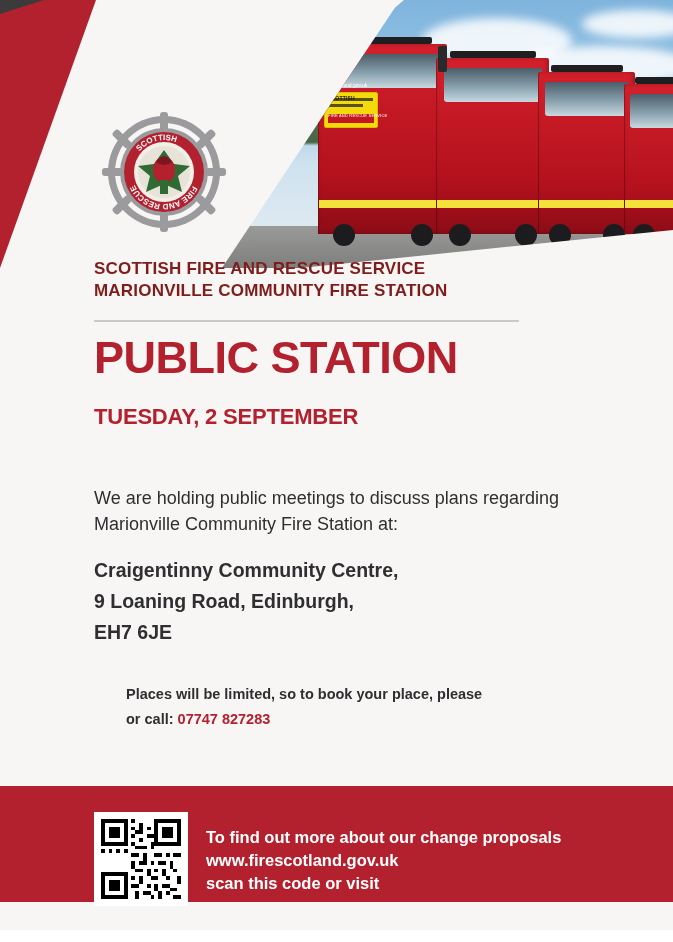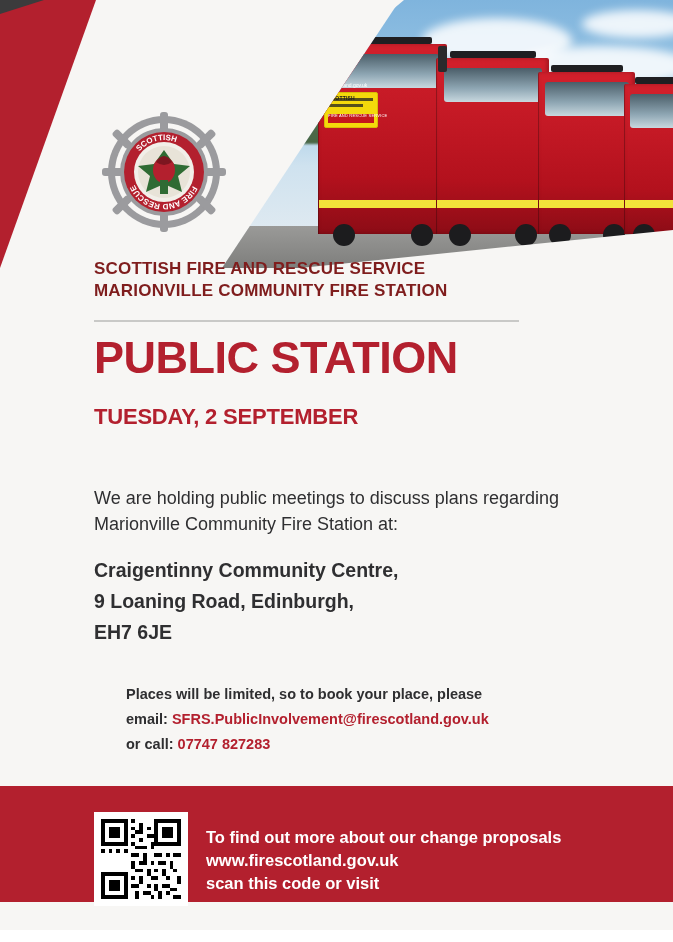--- a/index.html
+++ b/index.html
@@ -433,23 +433,20 @@
     <div class="para">We are holding public meetings to discuss plans regarding Marionville Community Fire Station at:</div>
 
     <div class="address">
       <div>Craigentinny Community Centre,</div>
       <div>9 Loaning Road, Edinburgh,</div>
       <div>EH7 6JE</div>
     </div>
 
     <div class="booking">
       <div>Places will be limited, so to book your place, please</div>
-      <div>
-        <span>email: </span><span class="red">SFRS.PublicInvolvement@firescotland.gov.uk</span>
-      </div>
       <div>
         <span>or call: </span><span class="red">07747 827283</span>
       </div>
     </div>
   </div>
 
   <div class="footer">
     <div class="qr-box">
       <svg class="qr-inner" viewBox="0 0 21 21" shape-rendering="crispEdges">
         <rect width="21" height="21" fill="#ffffff"></rect>

